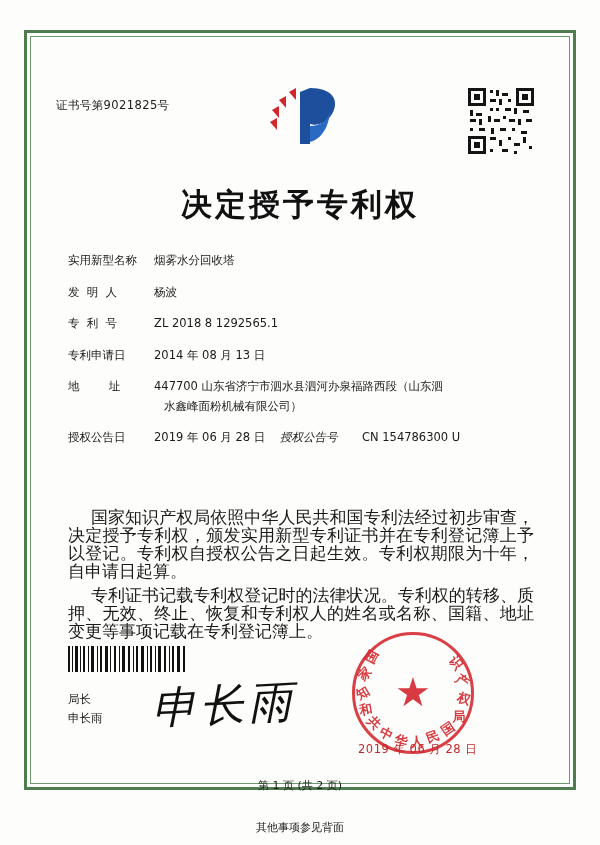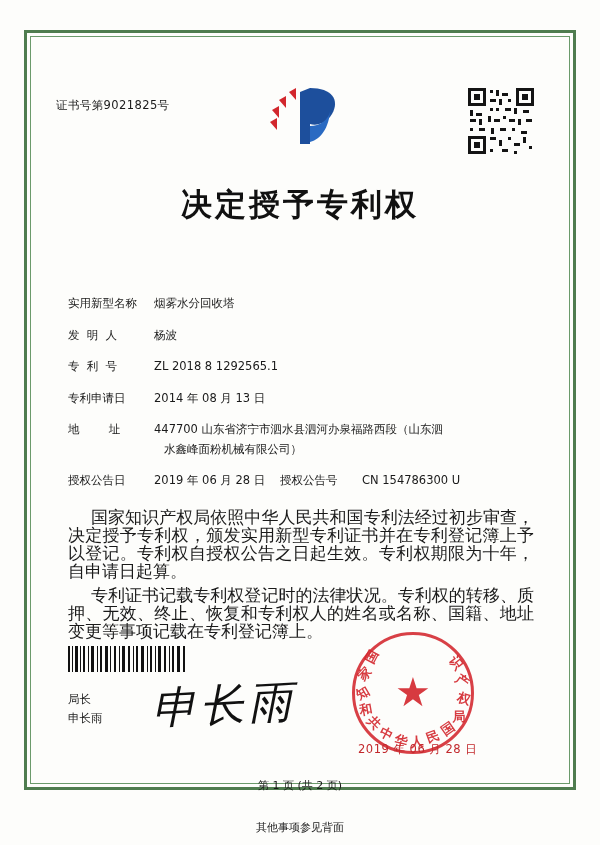--- a/index.html
+++ b/index.html
@@ -93,21 +93,20 @@
     color: #111;
     font-family: "DejaVu Sans", "Liberation Sans", sans-serif;
   }
 
   
   .fields {
     position: absolute;
     left: 68px;
     top: 252px;
     width: 470px;
-    margin-top: 43px;
   }
   .row {
     display: flex;
     align-items: flex-start;
     margin-bottom: 15.5px;
     font-size: 11.5px;
     line-height: 16px;
   }
   .row .lbl {
     white-space: pre;
@@ -117,21 +116,21 @@
   .row .val {
     color: #1a1a1a;
     margin-left: 10px;
     flex: 1 1 auto;
   }
   .row .val2 {
     color: #1a1a1a;
     margin-left: 10px;
   }
   .lbl-w1 { width: 76px; }
-  .lbl-w2 { width: 58px; }
+  .lbl-w2 { width: 58px; font-style: italic; }
   .addr-second {
     margin-left: 96px;
     font-size: 11.5px;
     line-height: 16px;
     margin-top: -12px;
     margin-bottom: 15.5px;
   }
 
   
   .paras {

